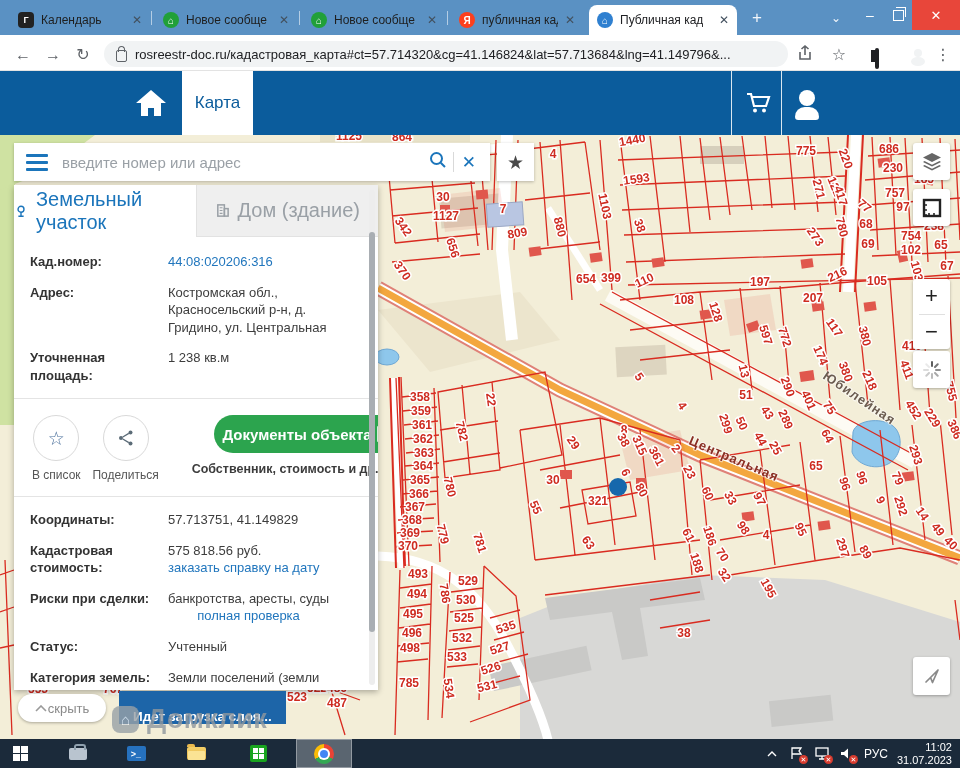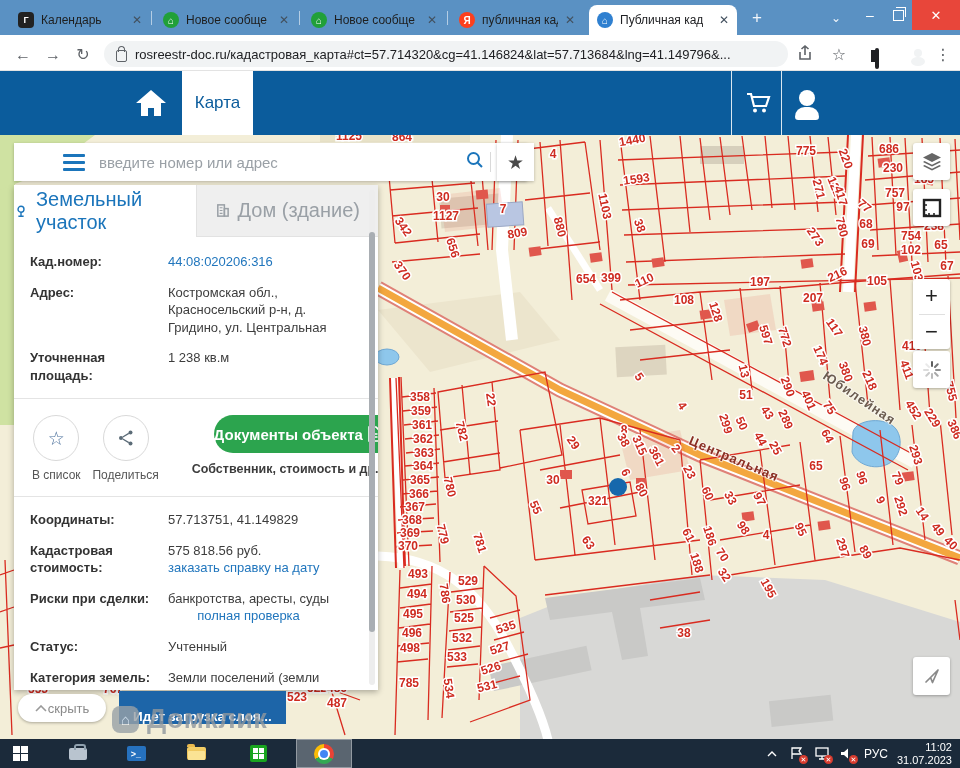--- a/index.html
+++ b/index.html
@@ -41,21 +41,21 @@
   #homebtn{position:absolute;left:133px;top:85px;width:36px;height:36px;color:#fff;}
   #maptab{position:absolute;left:182px;top:71px;width:71px;height:64px;background:#fff;color:#0b5c9c;font-size:17px;display:flex;align-items:center;justify-content:center;}
   .hdrsep{position:absolute;top:71px;width:1px;height:64px;background:rgba(255,255,255,.85);}
   #cartbtn{position:absolute;left:741px;top:86px;width:32px;height:32px;color:#fff;}
   #userbtn{position:absolute;left:791px;top:86px;width:32px;height:32px;}
   .user-ic{width:16px;height:16px;border-radius:50%;background:#fff;position:relative;margin:4px auto 0;}
   .user-ic:after{content:"";position:absolute;left:-4px;top:17px;width:24px;height:13px;border-radius:12px 12px 4px 4px;background:#fff;}
   
   #mapsvg{position:absolute;left:0;top:135px;}
   
-  #searchbar{position:absolute;left:14px;top:143px;width:476px;height:38px;background:#fff;box-shadow:0 1px 3px rgba(0,0,0,.25);display:flex;align-items:center;padding-left:37px;}
+  #searchbar{position:absolute;left:14px;top:143px;width:476px;height:38px;background:#fff;box-shadow:0 1px 3px rgba(0,0,0,.25);display:flex;align-items:center;}
   #burger{width:46px;display:flex;flex-direction:column;gap:4px;align-items:center;cursor:pointer;}
   #burger i{display:block;width:22px;height:3px;background:#1b75bb;border-radius:1px;}
   #searchinput{flex:1;border:none;outline:none;font-size:15px;color:#333;font-family:inherit;}
   #searchinput::placeholder{color:#9aa0a6;}
   #sbtns{display:flex;align-items:center;gap:4px;padding-right:10px;}
   #sbtns .dv{width:1px;height:20px;background:#d9d9d9;}
   #clearbtn{color:#1b75bb;font-size:17px;padding:0 4px;}
   #starbtn{position:absolute;left:497px;top:143px;width:37px;height:38px;background:#fff;box-shadow:0 1px 3px rgba(0,0,0,.25);display:flex;align-items:center;justify-content:center;color:#4a4a4a;font-size:19px;}
   
   .mapctl{position:absolute;left:913px;width:37px;background:#fff;border-radius:3px;box-shadow:0 1px 3px rgba(0,0,0,.3);display:flex;align-items:center;justify-content:center;}
@@ -76,21 +76,21 @@
   .prow{display:flex;margin-bottom:13px;line-height:1.35;}
   .prow .pl{width:138px;flex:0 0 138px;font-size:13px;font-weight:bold;color:#333;}
   .prow .pv{font-size:13px;color:#3d3d3d;}
   .prow .pv.link, .plink{color:#2176bd;cursor:pointer;text-align:center;}
   .pdiv{height:1px;background:#e4e4e4;margin:14px -18px 14px -16px;}
   #actions{display:flex;align-items:flex-start;gap:14px;padding:2px 0 0 2px;}
   .circbtn{display:flex;flex-direction:column;align-items:center;width:62px;}
   .circ{width:44px;height:44px;border:1px solid #d9d9d9;border-radius:50%;display:flex;align-items:center;justify-content:center;color:#4a6f9b;font-size:19px;}
   .circlbl{font-size:12px;color:#555;margin-top:7px;white-space:nowrap;}
   #docwrap{flex:1;display:flex;flex-direction:column;align-items:center;}
-  #docbtn{width:186px;height:38px;border-radius:19px;background:#2ca44e;color:#fff;font-size:15px;font-weight:bold;display:flex;align-items:center;gap:4px;margin-left:43px;}
+  #docbtn{width:186px;height:38px;border-radius:19px;background:#2ca44e;color:#fff;font-size:15px;font-weight:bold;display:flex;align-items:center;justify-content:center;gap:4px;margin-left:43px;}
   #doccap{font-size:12.5px;font-weight:bold;color:#3c3c3c;margin-top:9px;white-space:nowrap;}
   #pscroll{position:absolute;right:3px;top:5px;width:6px;height:495px;background:#ededed;border-radius:3px;}
   #pthumb{position:absolute;left:0;top:42px;width:6px;height:400px;background:#a9aeb3;border-radius:3px;}
   
   #hidebtn{position:absolute;left:18px;top:694px;width:88px;height:28px;background:#fff;border-radius:14px;box-shadow:0 1px 3px rgba(0,0,0,.3);display:flex;align-items:center;justify-content:center;gap:1px;font-size:13px;color:#8a8a8a;}
   #toast{position:absolute;left:119px;top:691px;height:33px;padding:0 14px;background:#1d65a8;color:#fff;font-size:13.5px;font-weight:bold;display:flex;align-items:flex-end;}
   #watermark{position:absolute;left:112px;top:704px;display:flex;align-items:center;gap:8px;opacity:.8;}
   #wmlogo{width:27px;height:27px;border-radius:8px;background:#99a1a7;color:#fff;display:flex;align-items:center;justify-content:center;font-size:15px;}
   #wmtext{font-size:27px;font-weight:bold;color:#8f979e;letter-spacing:.5px;}
   

